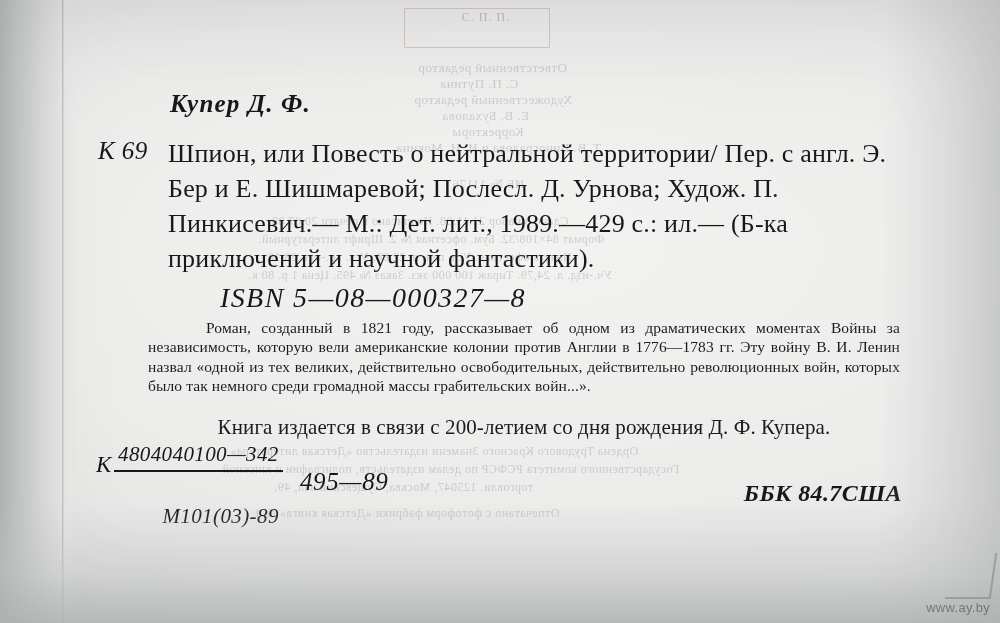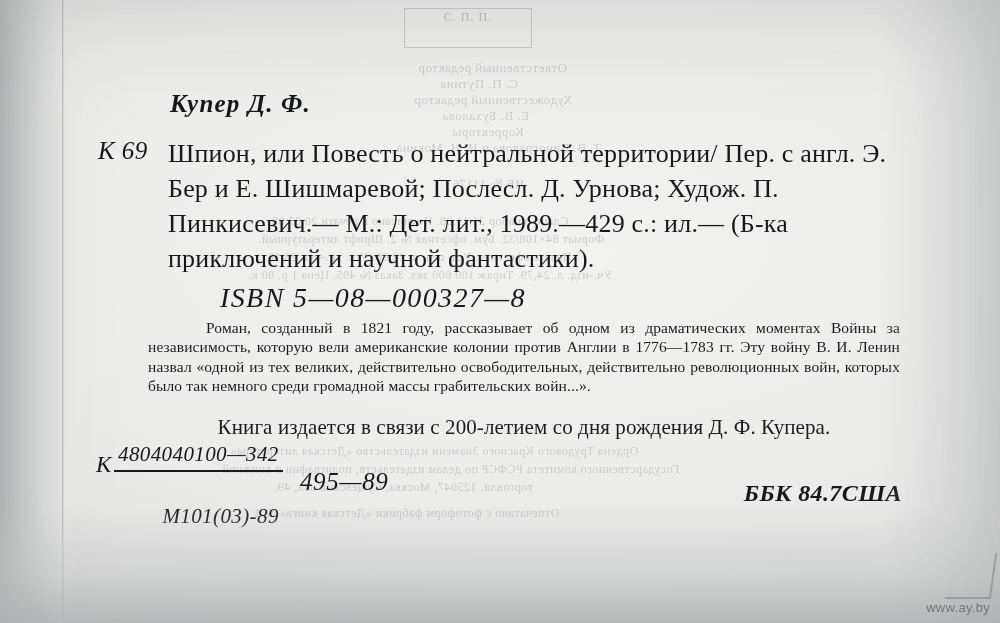--- a/index.html
+++ b/index.html
@@ -188,21 +188,21 @@
     width: 126px; height: 38px;
     border: 1px solid rgba(170,120,120,.35);
     color: rgba(160,110,110,.45);
     font-family: "Liberation Serif", serif;
     font-size: 12px;
     text-align: center;
     line-height: 17px;
     letter-spacing: 1px;
   }
   .blur1 { filter: blur(.35px); }
-  .blur2 { filter: blur(.7px); }
+  .blur2 { filter: blur(.7px); padding-left: 18px; }
 </style>
 </head>
 <body>
 
 <div id="page">
   <div class="paper"></div>
 
   <div class="bleed blur2" style="left:418px; top:60px; font-size:13px;">Ответственный редактор</div>
   <div class="bleed blur2" style="left:440px; top:76px; font-size:13px;">С. П. Путина</div>
   <div class="bleed blur2" style="left:414px; top:92px; font-size:13px;">Художественный редактор</div>

